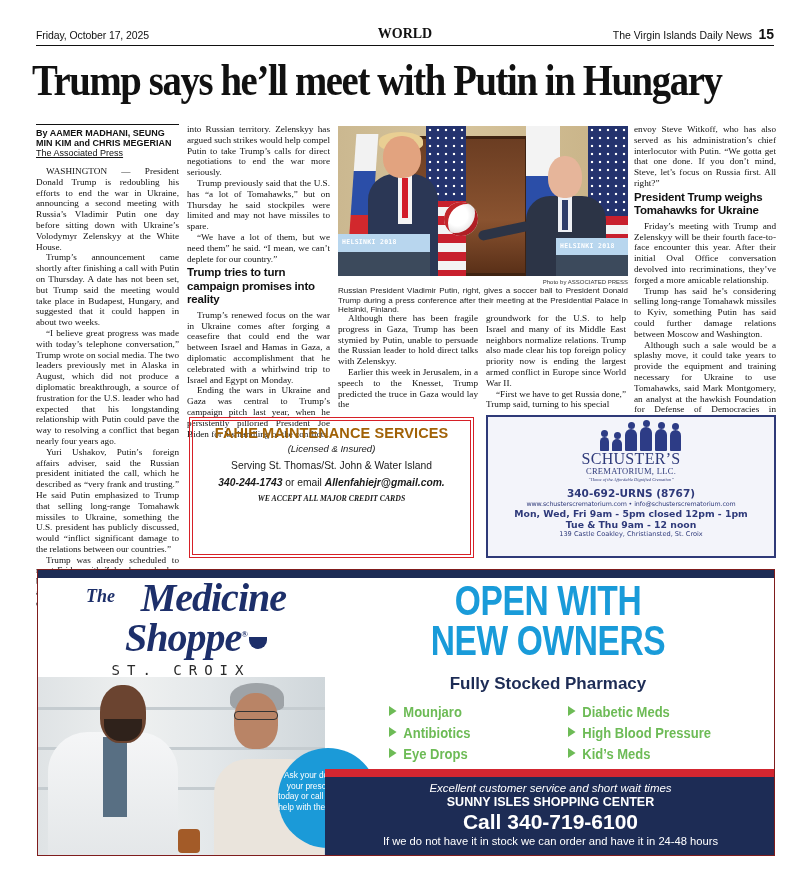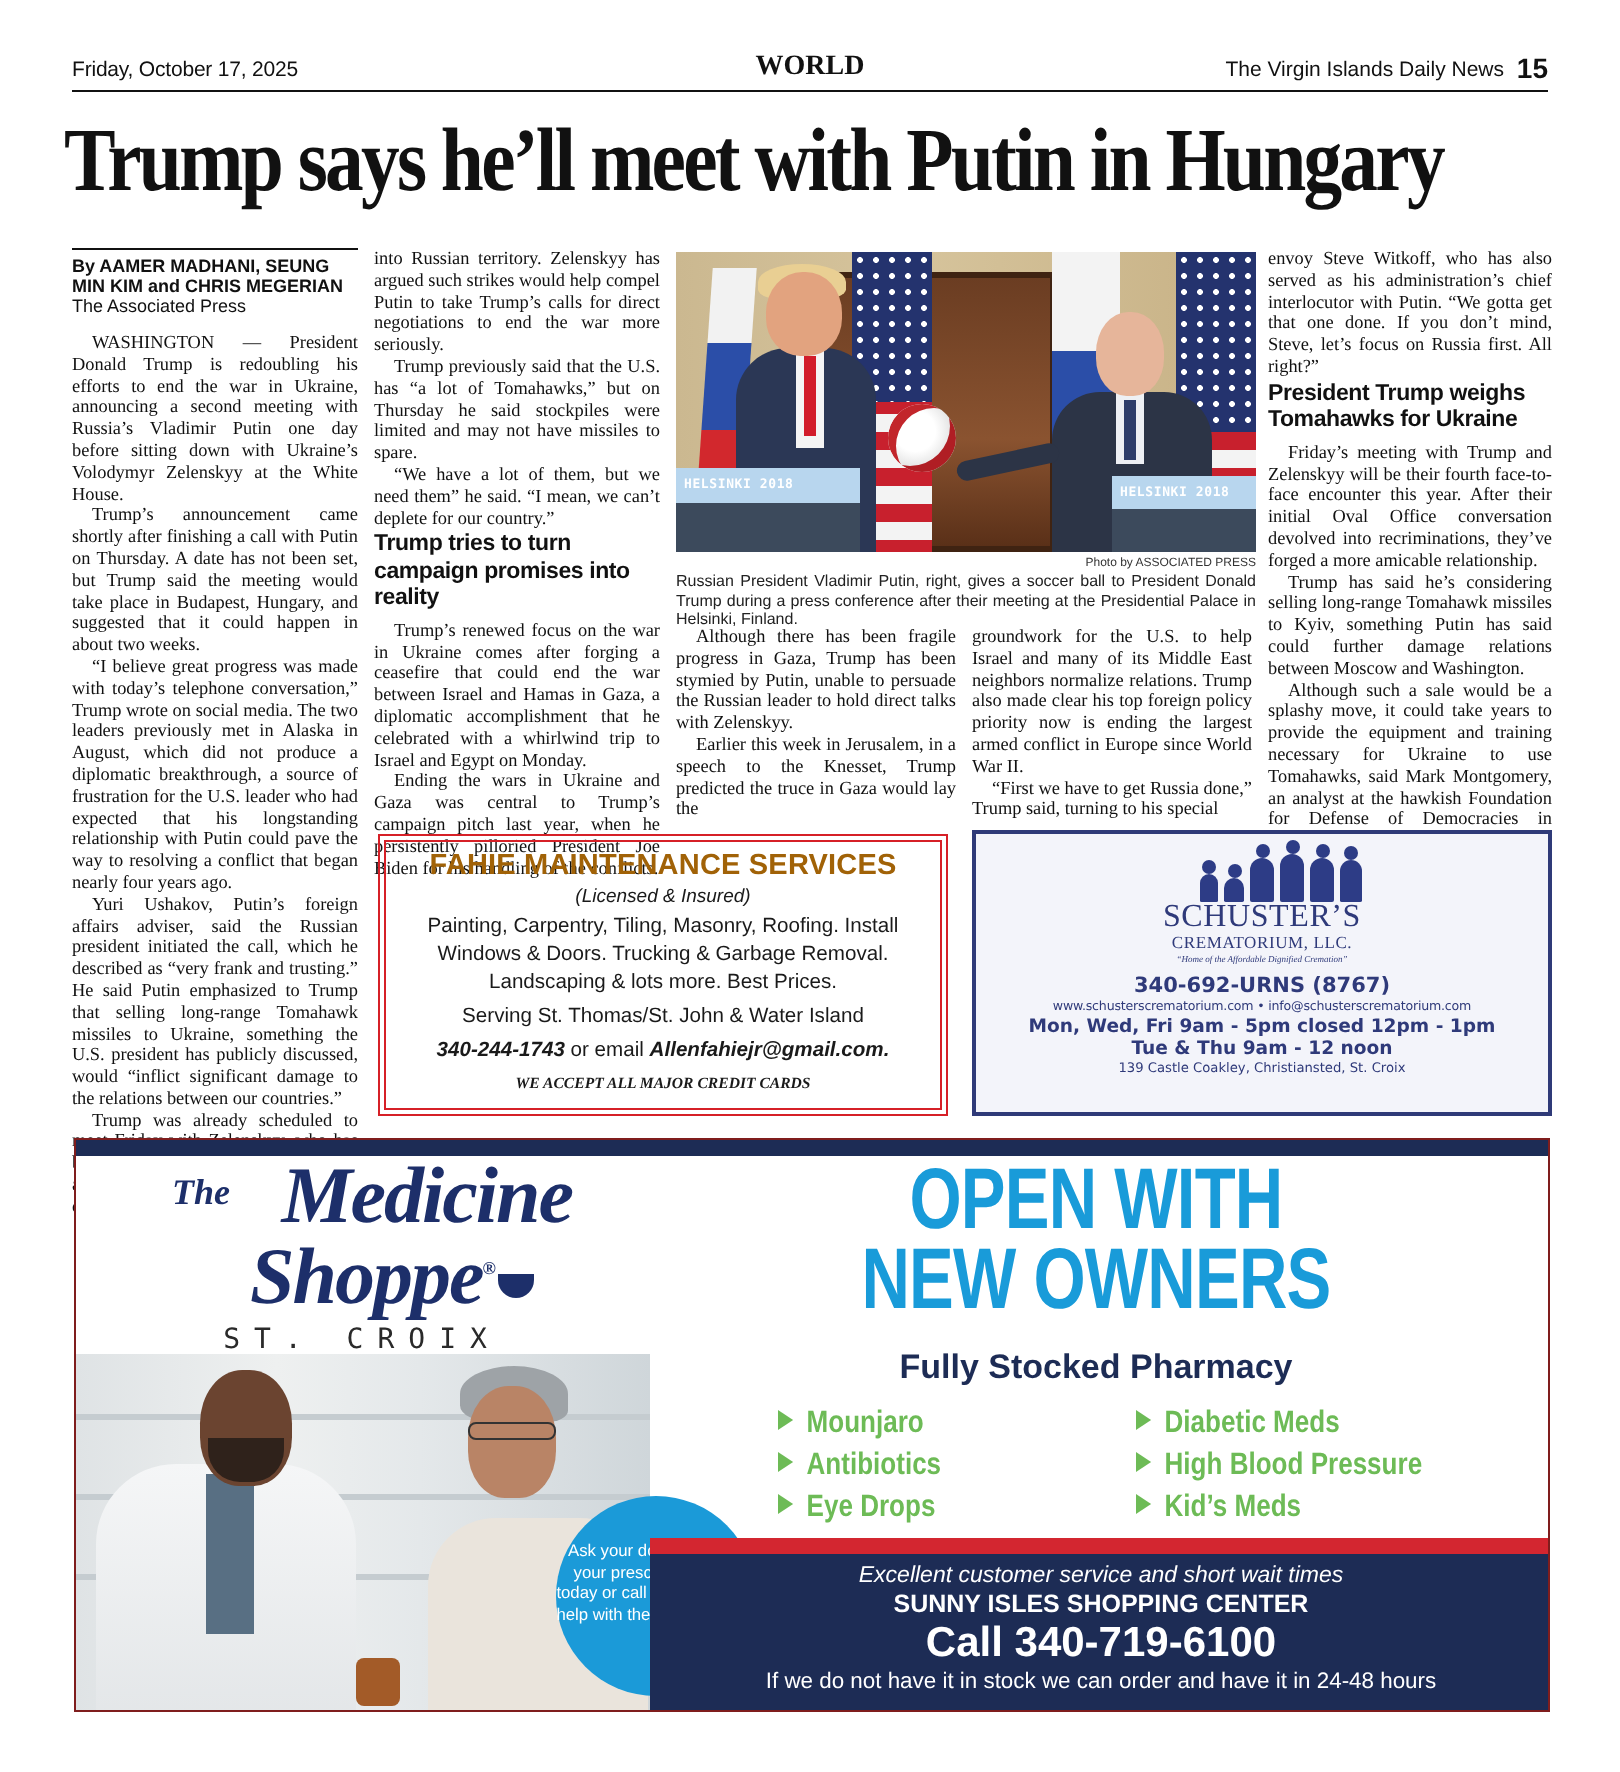--- a/index.html
+++ b/index.html
@@ -20,21 +20,21 @@
   .col { position: absolute; font-family: "Liberation Serif", serif; font-size: 9.2px; line-height: 10.8px; text-align: justify; hyphens: auto; }
   .col p { text-indent: 10px; }
   .col1 { left: 36px; top: 124px; width: 143px; }
   .col2 { left: 187px; top: 124px; width: 143px; }
   .col3 { left: 338px; top: 313px; width: 140px; }
   .col4 { left: 486px; top: 313px; width: 140px; }
   .col5 { left: 634px; top: 124px; width: 142px; }
 
   .byline-rule { border-top: 1.5px solid #111; margin-bottom: 3px; }
   .byline { font-family: "Liberation Sans", sans-serif; font-weight: bold; font-size: 9px; line-height: 10px; text-align: left; text-indent: 0 !important; }
-  .byline-org { font-family: "Liberation Sans", sans-serif; font-size: 9px; line-height: 10px; text-indent: 0 !important; margin-bottom: 8px; }
+  .byline-org { font-family: "Liberation Sans", sans-serif; font-size: 9px; line-height: 10px; text-indent: 0 !important; margin-bottom: 8px; text-decoration: underline; }
   .subhead { font-family: "Liberation Sans", sans-serif; font-weight: bold; font-size: 11.5px; line-height: 13.5px; text-align: left; margin: 2px 0 3px; letter-spacing: -0.2px; }
 
   
   .photo { position: absolute; left: 338px; top: 126px; width: 290px; height: 150px; overflow: hidden; background: #c9b48c; }
   .photo .wall { position: absolute; inset: 0; background: linear-gradient(90deg,#cbb890 0%,#d6c49c 40%,#c7b185 100%); }
   .photo .door { position: absolute; left: 60px; top: 10px; width: 130px; height: 140px; background: linear-gradient(180deg,#6b3d22,#8a5330 60%,#5a3018); border: 3px solid #3f2312; }
   .photo .flag-ru1 { position: absolute; left: 14px; top: 8px; width: 22px; height: 125px; background: linear-gradient(180deg,#f2f2f2 0 30%,#2b4ea8 30% 65%,#d2282d 65%); transform: skewX(-4deg); }
   .photo .flag-us1 { position: absolute; left: 88px; top: 0; width: 40px; height: 150px; background: repeating-linear-gradient(180deg,#c8202d 0 9px,#f3f3f3 9px 18px); }
   .photo .flag-us1::before { content: ""; position: absolute; left: 0; top: 0; width: 40px; height: 75px; background: #24336e radial-gradient(#fff 1.3px, transparent 1.6px) 0 0/8px 8px; }
   .photo .flag-ru2 { position: absolute; left: 188px; top: 0; width: 34px; height: 150px; background: linear-gradient(180deg,#f3f3f3 0 33%,#2b4ea8 33% 66%,#d2282d 66%); }
@@ -197,21 +197,20 @@
   <h2 class="subhead">President Trump weighs Tomahawks for Ukraine</h2>
   <p>Friday’s meeting with Trump and Zelenskyy will be their fourth face-to-face encounter this year. After their initial Oval Office conversation devolved into recriminations, they’ve forged a more amicable relationship.</p>
   <p>Trump has said he’s considering selling long-range Tomahawk missiles to Kyiv, something Putin has said could further damage relations between Moscow and Washington.</p>
   <p>Although such a sale would be a splashy move, it could take years to provide the equipment and training necessary for Ukraine to use Tomahawks, said Mark Montgomery, an analyst at the hawkish Foundation for Defense of Democracies in Washington.</p>
 </div>
 
 <div class="ad-fahie">
   <div class="inner">
     <div class="fahie-title">FAHIE MAINTENANCE SERVICES</div>
     <div class="fahie-sub">(Licensed &amp; Insured)</div>
-    <div class="fahie-services">Painting, Carpentry, Tiling, Masonry, Roofing. Install Windows &amp; Doors. Trucking &amp; Garbage Removal. Landscaping &amp; lots more. Best Prices.</div>
     <div class="fahie-serving">Serving St. Thomas/St. John &amp; Water Island</div>
     <div class="fahie-contact">
       <b>340-244-1743</b><span> or email </span><b>Allenfahiejr@gmail.com.</b>
     </div>
     <div class="fahie-cards">WE ACCEPT ALL MAJOR CREDIT CARDS</div>
   </div>
 </div>
 
 <div class="ad-schuster">
   <div class="sch-logo">

